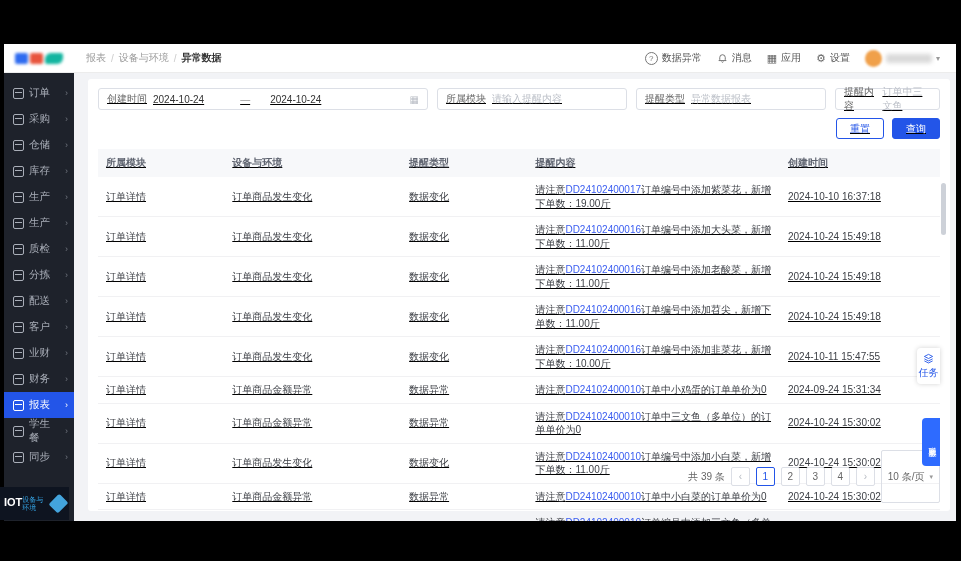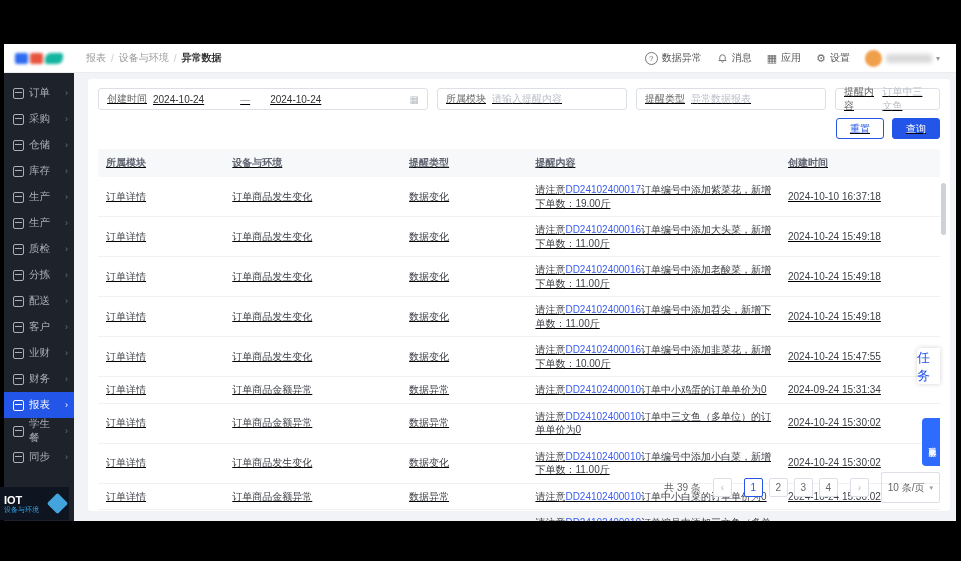--- a/index.html
+++ b/index.html
@@ -58,42 +58,42 @@
 
   
   .tbl-wrap{margin-top:10px;position:relative;}
   table{width:100%;border-collapse:collapse;font-size:10px;table-layout:fixed;}
   thead th{background:#f7f8fa;color:#5f6470;font-weight:bold;text-align:left;padding:7px 8px;font-size:10px;}
   tbody td{padding:6px 8px;border-bottom:1px solid #f1f1f3;color:#3c3f45;line-height:1.35;vertical-align:middle;}
   a.link{color:var(--link,#3a5df0);text-decoration:none;cursor:pointer;}
   .scroll-thumb{position:absolute;right:-6px;top:34px;width:5px;height:52px;background:#cdd1d8;border-radius:3px;cursor:pointer;}
 
   
-  .pager{position:absolute;right:10px;bottom:8px;display:flex;align-items:center;gap:12px;font-size:10px;color:#666;}
+  .pager{position:absolute;right:10px;bottom:8px;display:flex;align-items:center;gap:6px;font-size:10px;color:#666;}
   .pg-btn{min-width:19px;height:19px;border:1px solid #dcdfe6;border-radius:2px;background:#fff;
     display:flex;align-items:center;justify-content:center;color:#666;cursor:pointer;box-sizing:border-box;padding:0 3px;}
   .pg-btn.active{border-color:var(--accent,#2355e8);color:var(--accent,#2355e8);}
   .pg-arrow{color:#b6bac2;}
-  .size-sel{height:19px;border:1px solid #dcdfe6;border-radius:2px;display:flex;align-items:center;gap:5px;padding:5px 6px;cursor:pointer;color:#666;}
+  .size-sel{height:19px;border:1px solid #dcdfe6;border-radius:2px;display:flex;align-items:center;gap:5px;padding:16px 6px;cursor:pointer;color:#666;}
   .size-sel .dn{font-size:7px;color:#999;}
   .pages{display:flex;gap:6px;}
 
   
   .task-float{position:absolute;right:2px;top:348px;width:23px;height:36px;background:#fff;border-radius:4px 0 0 4px;
     box-shadow:0 0 5px rgba(0,0,0,.18);display:flex;flex-direction:column;align-items:center;justify-content:center;
-    gap:2px;color:var(--accent,#2355e8);font-size:13px;cursor:pointer;z-index:9;}
+    gap:2px;color:var(--accent,#2355e8);font-size:10px;cursor:pointer;z-index:9;}
   .layers-ic{width:11px;height:11px;color:var(--accent,#2355e8);}
   .service-float{position:absolute;right:2px;top:418px;width:18px;height:48px;background:#2e6bff;border-radius:4px 0 0 4px;
     color:#fff;display:flex;flex-direction:column;align-items:center;justify-content:center;cursor:pointer;z-index:9;}
   .service-float .vtxt{writing-mode:vertical-rl;font-size:8px;letter-spacing:1px;}
 
   
   .iot{position:absolute;left:0px;top:487px;width:69px;height:33px;background:#0e1420;display:flex;align-items:center;
     padding:0 4px;box-sizing:border-box;gap:3px;overflow:hidden;}
-  .iot-txt{display:flex;flex-direction:column;line-height:1.1;}
+  .iot-txt{display:flex;flex-direction:row;line-height:1.1;}
   .iot-title{color:#fff;font-size:11px;font-weight:bold;}
   .iot-sub{color:#35a6e8;font-size:7px;}
   .iot-cube{width:15px;height:15px;background:#49b4f2;transform:rotate(45deg);border-radius:2px;margin-left:auto;opacity:.9;}
 </style>
 </head>
 <body>
 
 <div class="stage">
   <div class="app">
 
@@ -295,21 +295,21 @@
                   <td>订单商品发生变化</td>
                   <td>数据变化</td>
                   <td>请注意<a class="link">DD24102400016</a>订单编号中添加苕尖，新增下单数：11.00斤</td>
                   <td>2024-10-24 15:49:18</td>
                 </tr>
                 <tr>
                   <td>订单详情</td>
                   <td>订单商品发生变化</td>
                   <td>数据变化</td>
                   <td>请注意<a class="link">DD24102400016</a>订单编号中添加韭菜花，新增下单数：10.00斤</td>
-                  <td>2024-10-24 15:47:55</td>
+                  <td>2024-10-11 15:47:55</td>
                 </tr>
                 <tr>
                   <td>订单详情</td>
                   <td>订单商品金额异常</td>
                   <td>数据异常</td>
                   <td>请注意<a class="link">DD24102400010</a>订单中小鸡蛋的订单单价为0</td>
                   <td>2024-09-24 15:31:34</td>
                 </tr>
                 <tr>
                   <td>订单详情</td>

